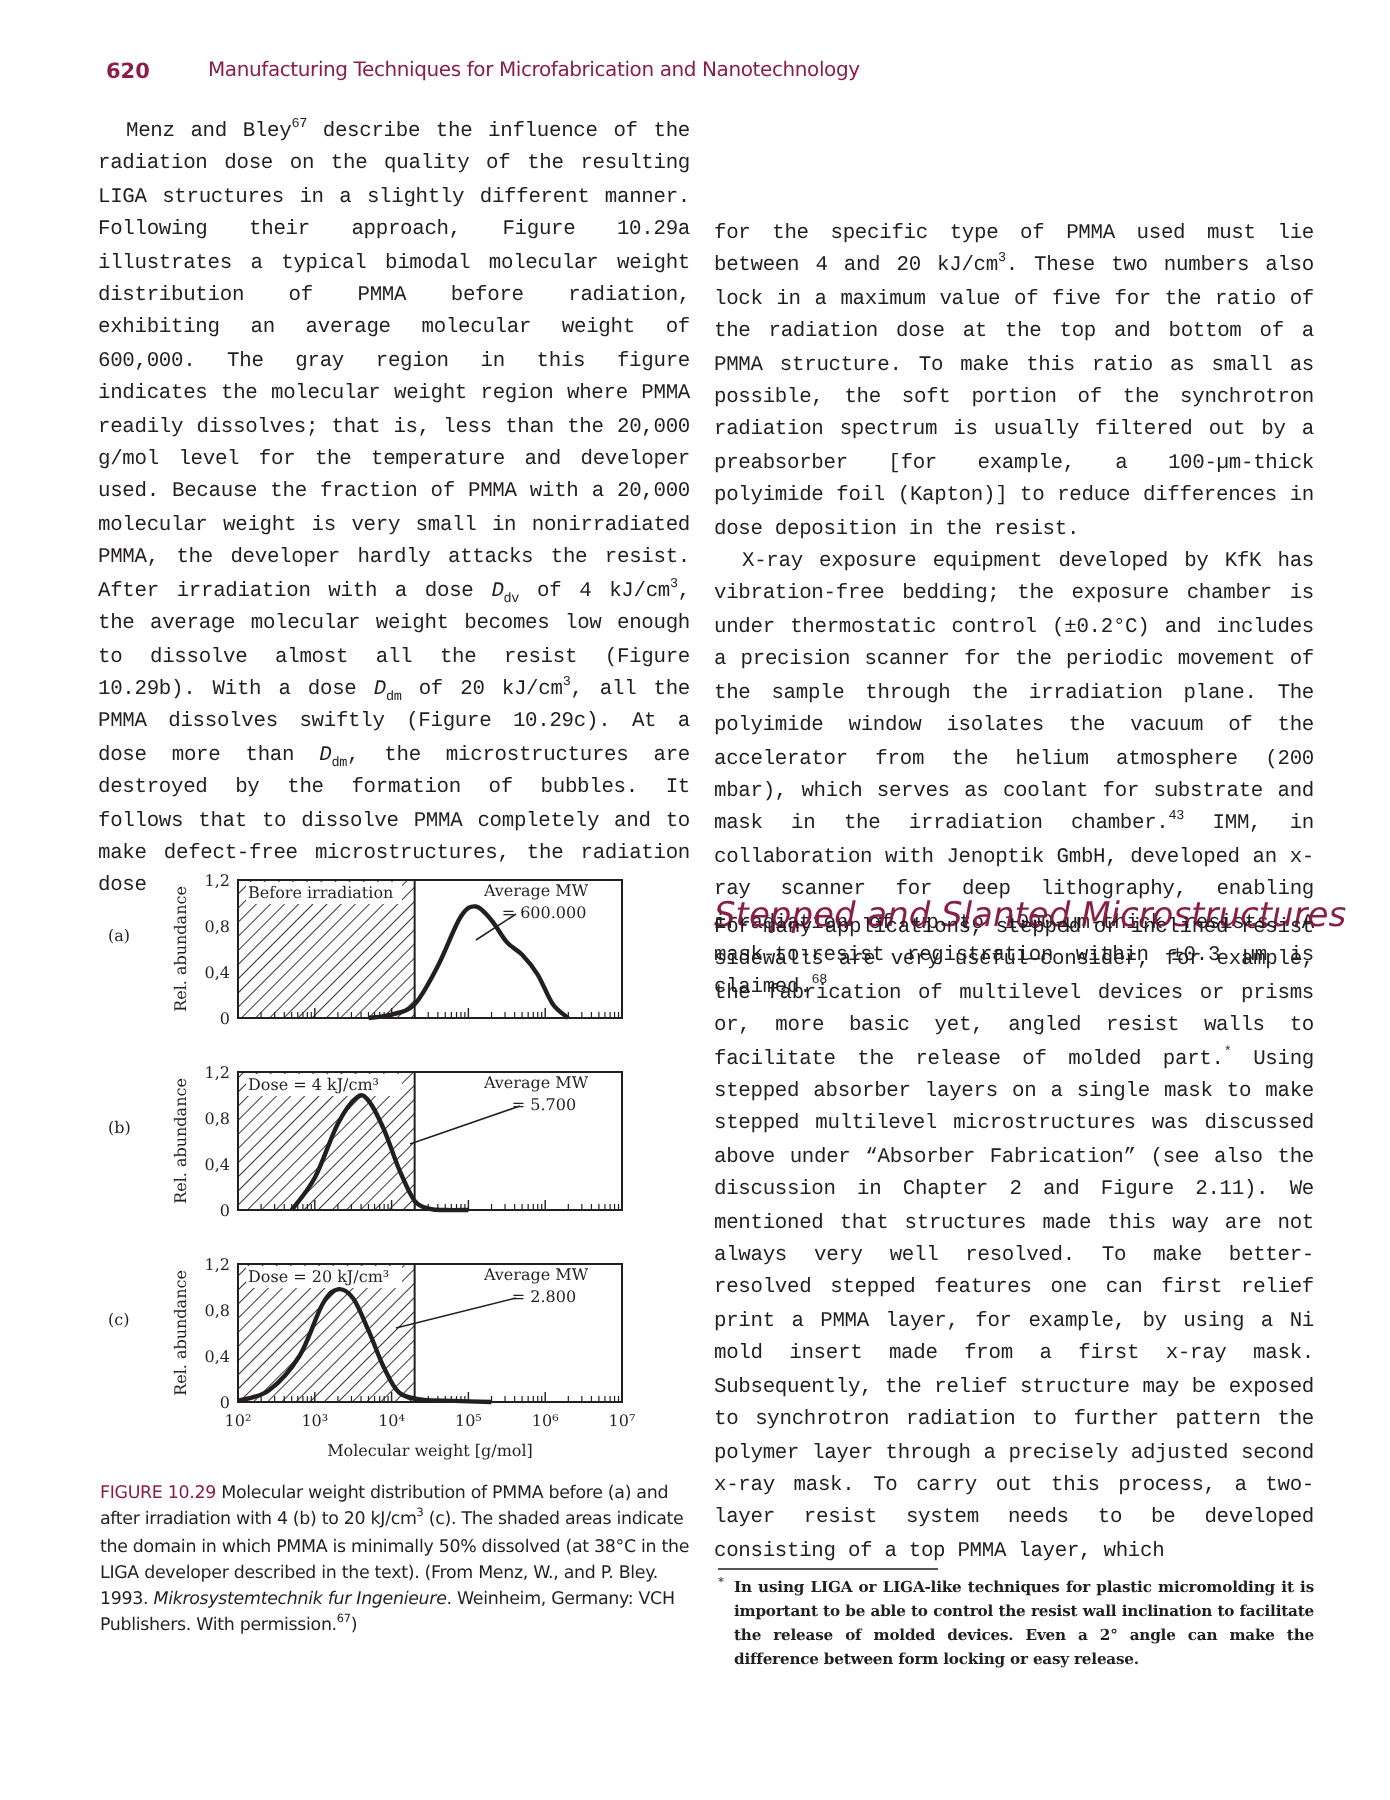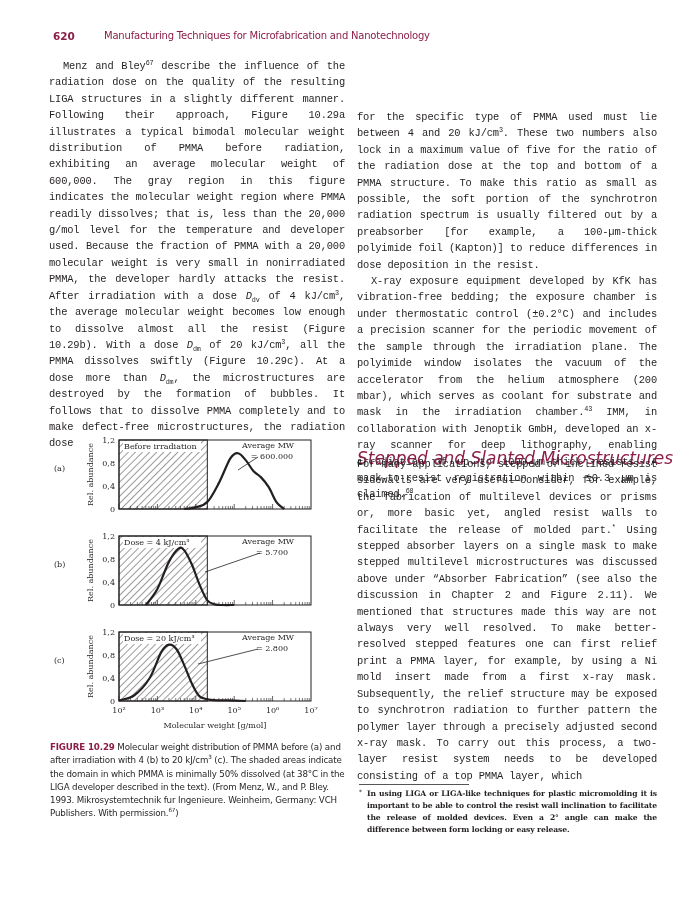--- a/index.html
+++ b/index.html
@@ -12,22 +12,22 @@
   .col p.noindent { text-indent:0; }
   #left-col { left:49px; top:58px; width:296px; }
   #right-col { left:357px; top:68px; width:300px;margin-top:41px; }
   #right-col2 { left:357px; top:456px; width:300px; }
   .section-heading { position:absolute; left:357px; top:448px; font-family:"DejaVu Sans", sans-serif; font-style:italic; font-size:17px; color:#8b1e48; }
   .footrule { position:absolute; left:359px; top:784px; width:110px; height:1px; background:#555; }
   .footnote { position:absolute; left:359px; top:788px; width:298px; font-family:"DejaVu Serif", serif; font-size:7.6px; line-height:12px; color:#231f20; text-align:justify; letter-spacing:-0.1px; }
   .footnote .mark { position:absolute; left:0; top:-2px; font-size:6px; }
   .footnote .txt { display:block; padding-left:8px;font-weight:bold; }
   .caption { position:absolute; left:50px; top:741px; width:300px; font-family:"DejaVu Sans", sans-serif; font-size:8.7px; line-height:13.3px; color:#231f20; letter-spacing:-0.15px; }
-  .caption .fig-label { color:#8b1e48; font-weight:bold; }
-  .caption .it { }
+  .caption .fig-label { color:#8b1e48; font-weight:normal; }
+  .caption .it { font-style:italic; }
   sup { font-size:65%; line-height:0; }
   sub { font-size:65%; line-height:0; }
   .figure { position:absolute; left:0; top:0; width:695px; height:740px; pointer-events:none; }
   .figure svg { position:absolute; left:0; top:0; }
   .fig-text { font-family:"DejaVu Serif", serif; fill:#231f20; }
 </style>
 </head>
 <body>
 
 <div class="header">

